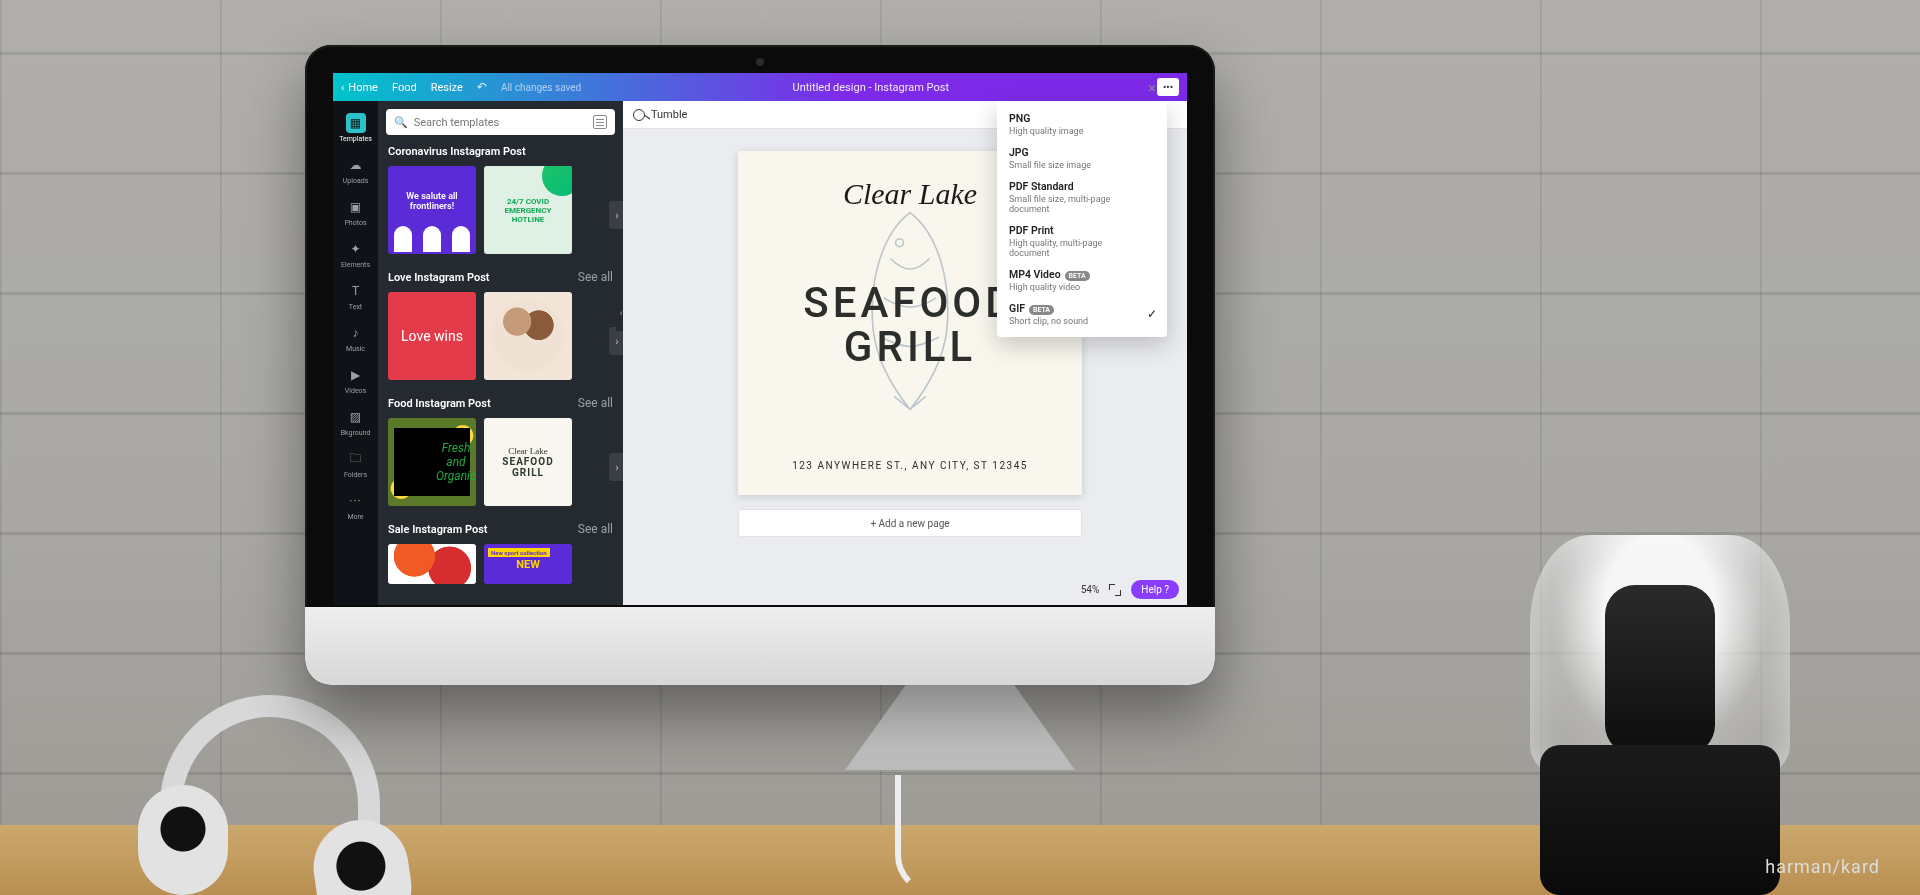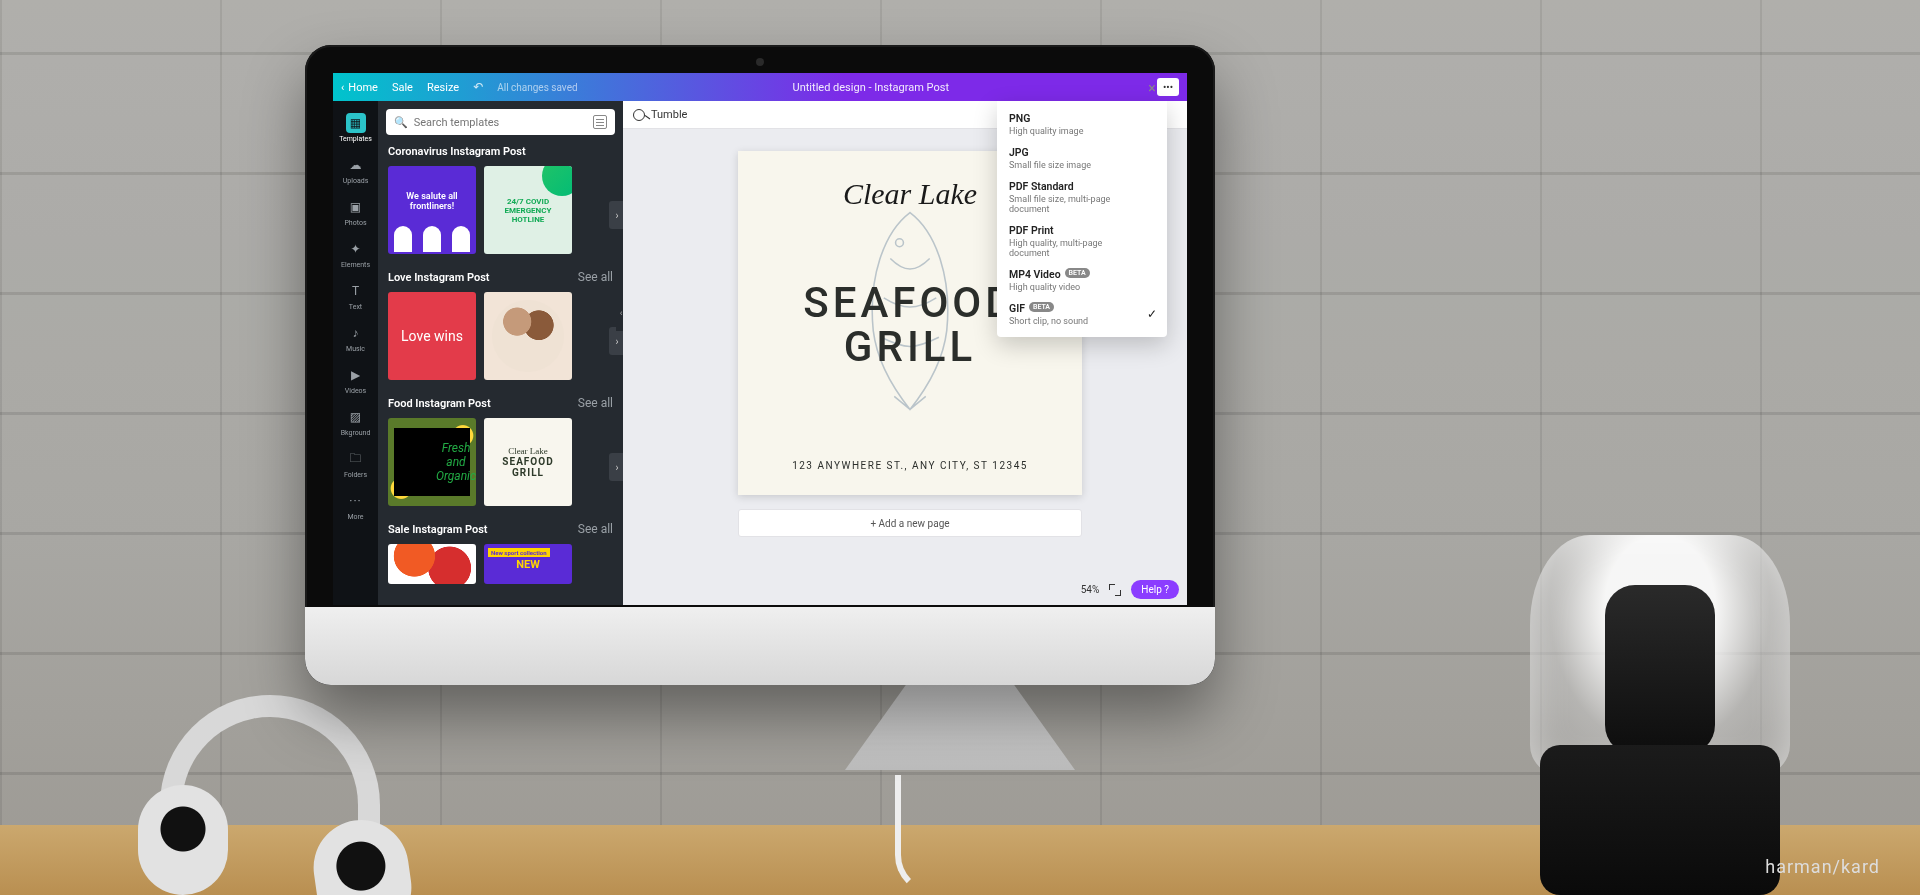--- a/index.html
+++ b/index.html
@@ -148,21 +148,21 @@
 .zoomctl .fs::after { bottom:0; right:0; border-left:0; border-top:0; }
 .helpbtn { background:#8b3dff; color:#fff; padding:4px 10px; border-radius:12px;
   font-size:10px; }
 
 
 .dropdown { position:absolute; right:20px; top:28px; width:170px; background:#fff;
   border-radius:0 0 4px 4px; box-shadow:0 8px 24px rgba(0,0,0,.2); padding:6px 0;
   font-size:10px; color:#222; z-index:5; }
 .dropdown .opt { padding:5px 28px 5px 12px; position:relative; cursor:pointer; }
 .dropdown .opt .title { font-weight:600; font-size:10.5px; display:flex; gap:4px;
-  align-items:flex-start; }
+  align-items:flex-end; }
 .dropdown .opt .sub { font-size:9px; color:#777; margin-top:1px; }
 .dropdown .badge { background:#888; color:#fff; font-size:7px; padding:1px 4px;
   border-radius:6px; font-weight:600; }
 .dropdown .check { position:absolute; right:10px; top:50%; transform:translateY(-50%);
   font-size:12px; color:#222; }
 .dropdown .closex { position:absolute; right:6px; top:-22px; width:18px; height:18px;
   color:#888; font-size:14px; display:flex; align-items:center; justify-content:center; }
 .download-peek { position:absolute; right:20px; top:230px; width:170px; height:10px;
   overflow:visible; z-index:4; }
 .download-peek .chevpeek { position:absolute; right:22px; top:-108px; color:#888;
@@ -227,21 +227,21 @@
 <div class="monitor">
   <div class="webcam"></div>
 
   <div class="screen">
 
     <div class="topbar">
       <div class="back">
         <span>‹</span>
         <span>Home</span>
       </div>
-      <span>Sale</span>
+      <span>Food</span>
       <span>Resize</span>
       <span class="undo">↶</span>
       <span class="status">All changes saved</span>
       <span class="spacer"></span>
       <span class="title">Untitled design - Instagram Post</span>
       <span style="width:180px"></span>
       <div class="morebtn">
         <span>•••</span>
       </div>
     </div>

